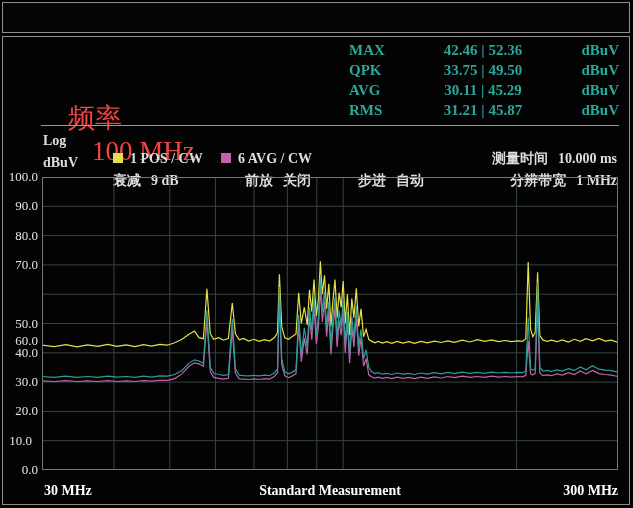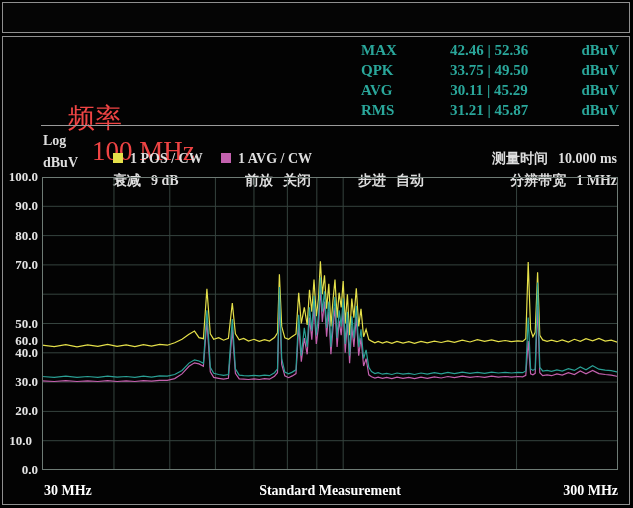--- a/index.html
+++ b/index.html
@@ -14,35 +14,35 @@
   .topbar .val { margin-left:22px; letter-spacing:1px; }
   .mainbox {
     position:absolute; left:2px; top:36px; width:628px; height:469px;
     border:1px solid #8f8f8f; background:#030303;
   }
   .mainbox > * { position:absolute; }
   .freq-display { left:38px; top:32px; color:#ef4444; font-weight:normal; font-size:27px; white-space:pre; }
   .freq-display .val { margin-left:24px; }
   .readouts { left:346px; top:3px; width:270px; }
   .readout-row { display:flex; height:20px; line-height:20px;
-                 color:#2aa79b; font-weight:bold; font-size:15px;margin-left:12px; }
+                 color:#2aa79b; font-weight:bold; font-size:15px; }
   .readout-name { width:58px; text-align:left; }
   .readout-value { width:152px; text-align:center; white-space:pre; }
   .readout-unit { width:60px; text-align:right; }
   .divider { left:38px; top:88px; width:578px; height:1px; background:#9a9a9a; }
   .status-item { color:#dedede; font-weight:bold; font-size:14px; height:18px;
                  line-height:18px; white-space:pre;text-align:center; }
   .row1 { top:95px; } .row2 { top:117px; }
   .swatch { display:inline-block; width:10px; height:10px; margin-right:7px; }
   .right-align { right:12px; text-align:right; }
   .lbl-gap { margin-right:10px; }
   #plot { left:39px; top:140px; width:576px; height:293px; }
   #y-labels { left:0; top:140px; width:35px; height:293px; }
   .y-tick { position:absolute; right:0; width:35px; text-align:right;
-            color:#e4e4e4; font-weight:bold; font-size:13px; }
+            color:#e4e4e4; font-weight:normal; font-size:13px; }
   .x-labels { top:446px; left:0; width:628px; height:18px;
               color:#ffffff; font-weight:bold; font-size:14px; }
   .x-left { position:absolute; left:41px; }
   .x-center { position:absolute; left:39px; width:576px; text-align:center; }
   .x-right { position:absolute; right:13px; }
 </style>
 </head>
 <body>
 
 <div class="topbar">
@@ -80,21 +80,21 @@
     </div>
   </div>
 
   <div class="divider"></div>
 
   <span class="status-item row1" style="left:40px">Log</span>
   <span class="status-item row1" style="left:96px">
     <span class="swatch" style="background: rgb(229, 224, 74);"></span><span>1 POS / CW</span>
   </span>
   <span class="status-item row1" style="left:204px">
-    <span class="swatch" style="background: rgb(195, 97, 174);"></span><span>1 AVG / CW</span>
+    <span class="swatch" style="background: rgb(195, 97, 174);"></span><span>6 AVG / CW</span>
   </span>
   <span class="status-item row1 right-align">
     <span class="lbl-gap">测量时间</span><span>10.000 ms</span>
   </span>
 
   <span class="status-item row2" style="left:40px">dBuV</span>
   <span class="status-item row2" style="left:96px">
     <span class="lbl-gap">衰减</span><span>9 dB</span>
   </span>
   <span class="status-item row2" style="left:228px">

